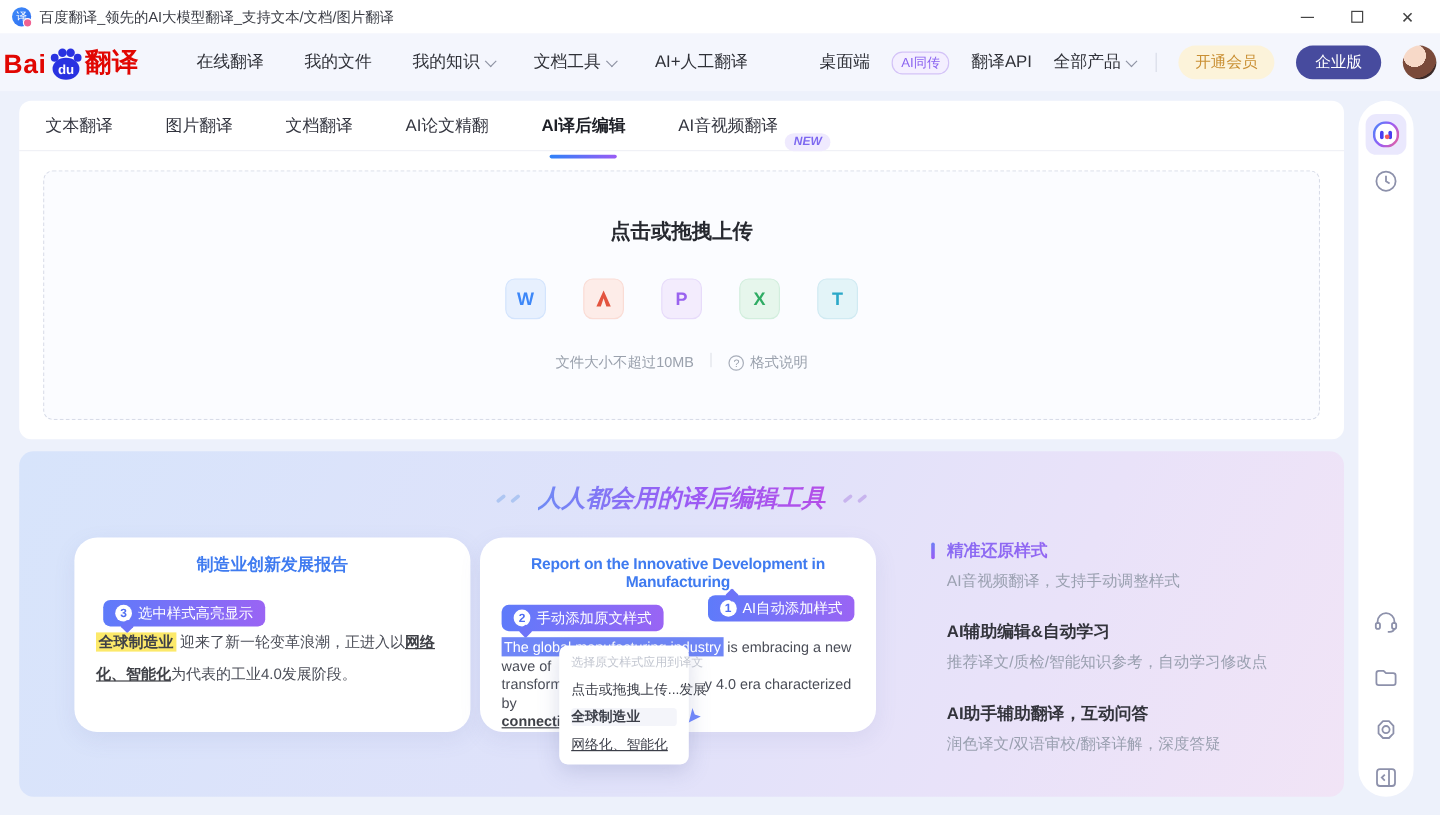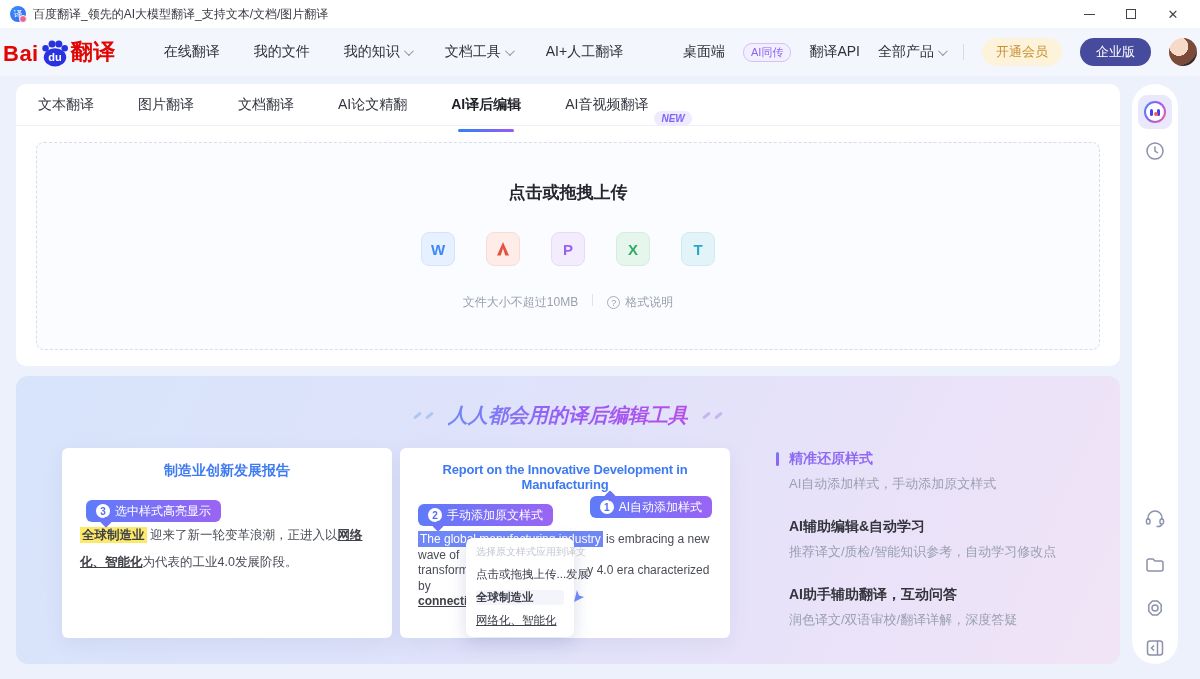--- a/index.html
+++ b/index.html
@@ -77,21 +77,21 @@
     background:linear-gradient(115deg,#d7e4fb 0%,#dfe2fa 45%,#e9e2f9 75%,#f1e4f6 100%); }
   .panel-title-row { display:flex; align-items:center; justify-content:center; gap:14px; padding-top:26px;font-style:italic; }
   .panel-title { font-size:20px; font-weight:bold;
     background:linear-gradient(90deg,#6f8bf5,#9a5bf5,#b44fe8);
     -webkit-background-clip:text; background-clip:text; color:transparent; }
   .deco { display:flex; gap:3px; }
   .deco i { width:9px; height:3px; border-radius:2px; transform:rotate(-40deg); display:block; }
   .deco-l i { background:#aec6f2; } .deco-r i { background:#c8b4ee; }
 
   .cards { position:absolute; left:46px; top:72px; display:flex; }
-  .card { width:330px; height:190px; background:#fff; border-radius:6px;
+  .card { width:330px; height:162px; background:#fff; border-radius:19px;
     box-shadow:0 6px 18px rgba(110,120,180,.10); padding:14px 18px; position:relative; }
   .card + .card { margin-left:8px; }
   .card-title { text-align:center; font-size:14px; font-weight:bold; color:#3f7bf0; }
   .card-title.en { font-size:13px; letter-spacing:-.2px; }
 
   .gbadge { display:inline-flex; align-items:center; gap:5px; height:22px; padding:0 10px;
     border-radius:6px; background:linear-gradient(90deg,#5e7bfa,#9a64f4); color:#fff; font-size:12px;
     position:relative; white-space:nowrap; }
   .gbadge .num { width:14px; height:14px; border-radius:50%; background:#fff; color:#4f6ef2;
     font-size:10px; font-weight:bold; display:flex; align-items:center; justify-content:center; }
@@ -303,21 +303,21 @@
           </svg>
         </div>
         <div class="dd-item underline">网络化、智能化</div>
       </div>
     </div>
 
     <div class="features">
       <div class="feature active">
         <span class="bar"></span>
         <div class="f-title">精准还原样式</div>
-        <div class="f-desc">AI自动添加样式，手动添加原文样式</div>
+        <div class="f-desc">AI音视频翻译，支持手动调整样式</div>
       </div>
       <div class="feature">
 
         <div class="f-title">AI辅助编辑&amp;自动学习</div>
         <div class="f-desc">推荐译文/质检/智能知识参考，自动学习修改点</div>
       </div>
       <div class="feature">
 
         <div class="f-title">AI助手辅助翻译，互动问答</div>
         <div class="f-desc">润色译文/双语审校/翻译详解，深度答疑</div>

